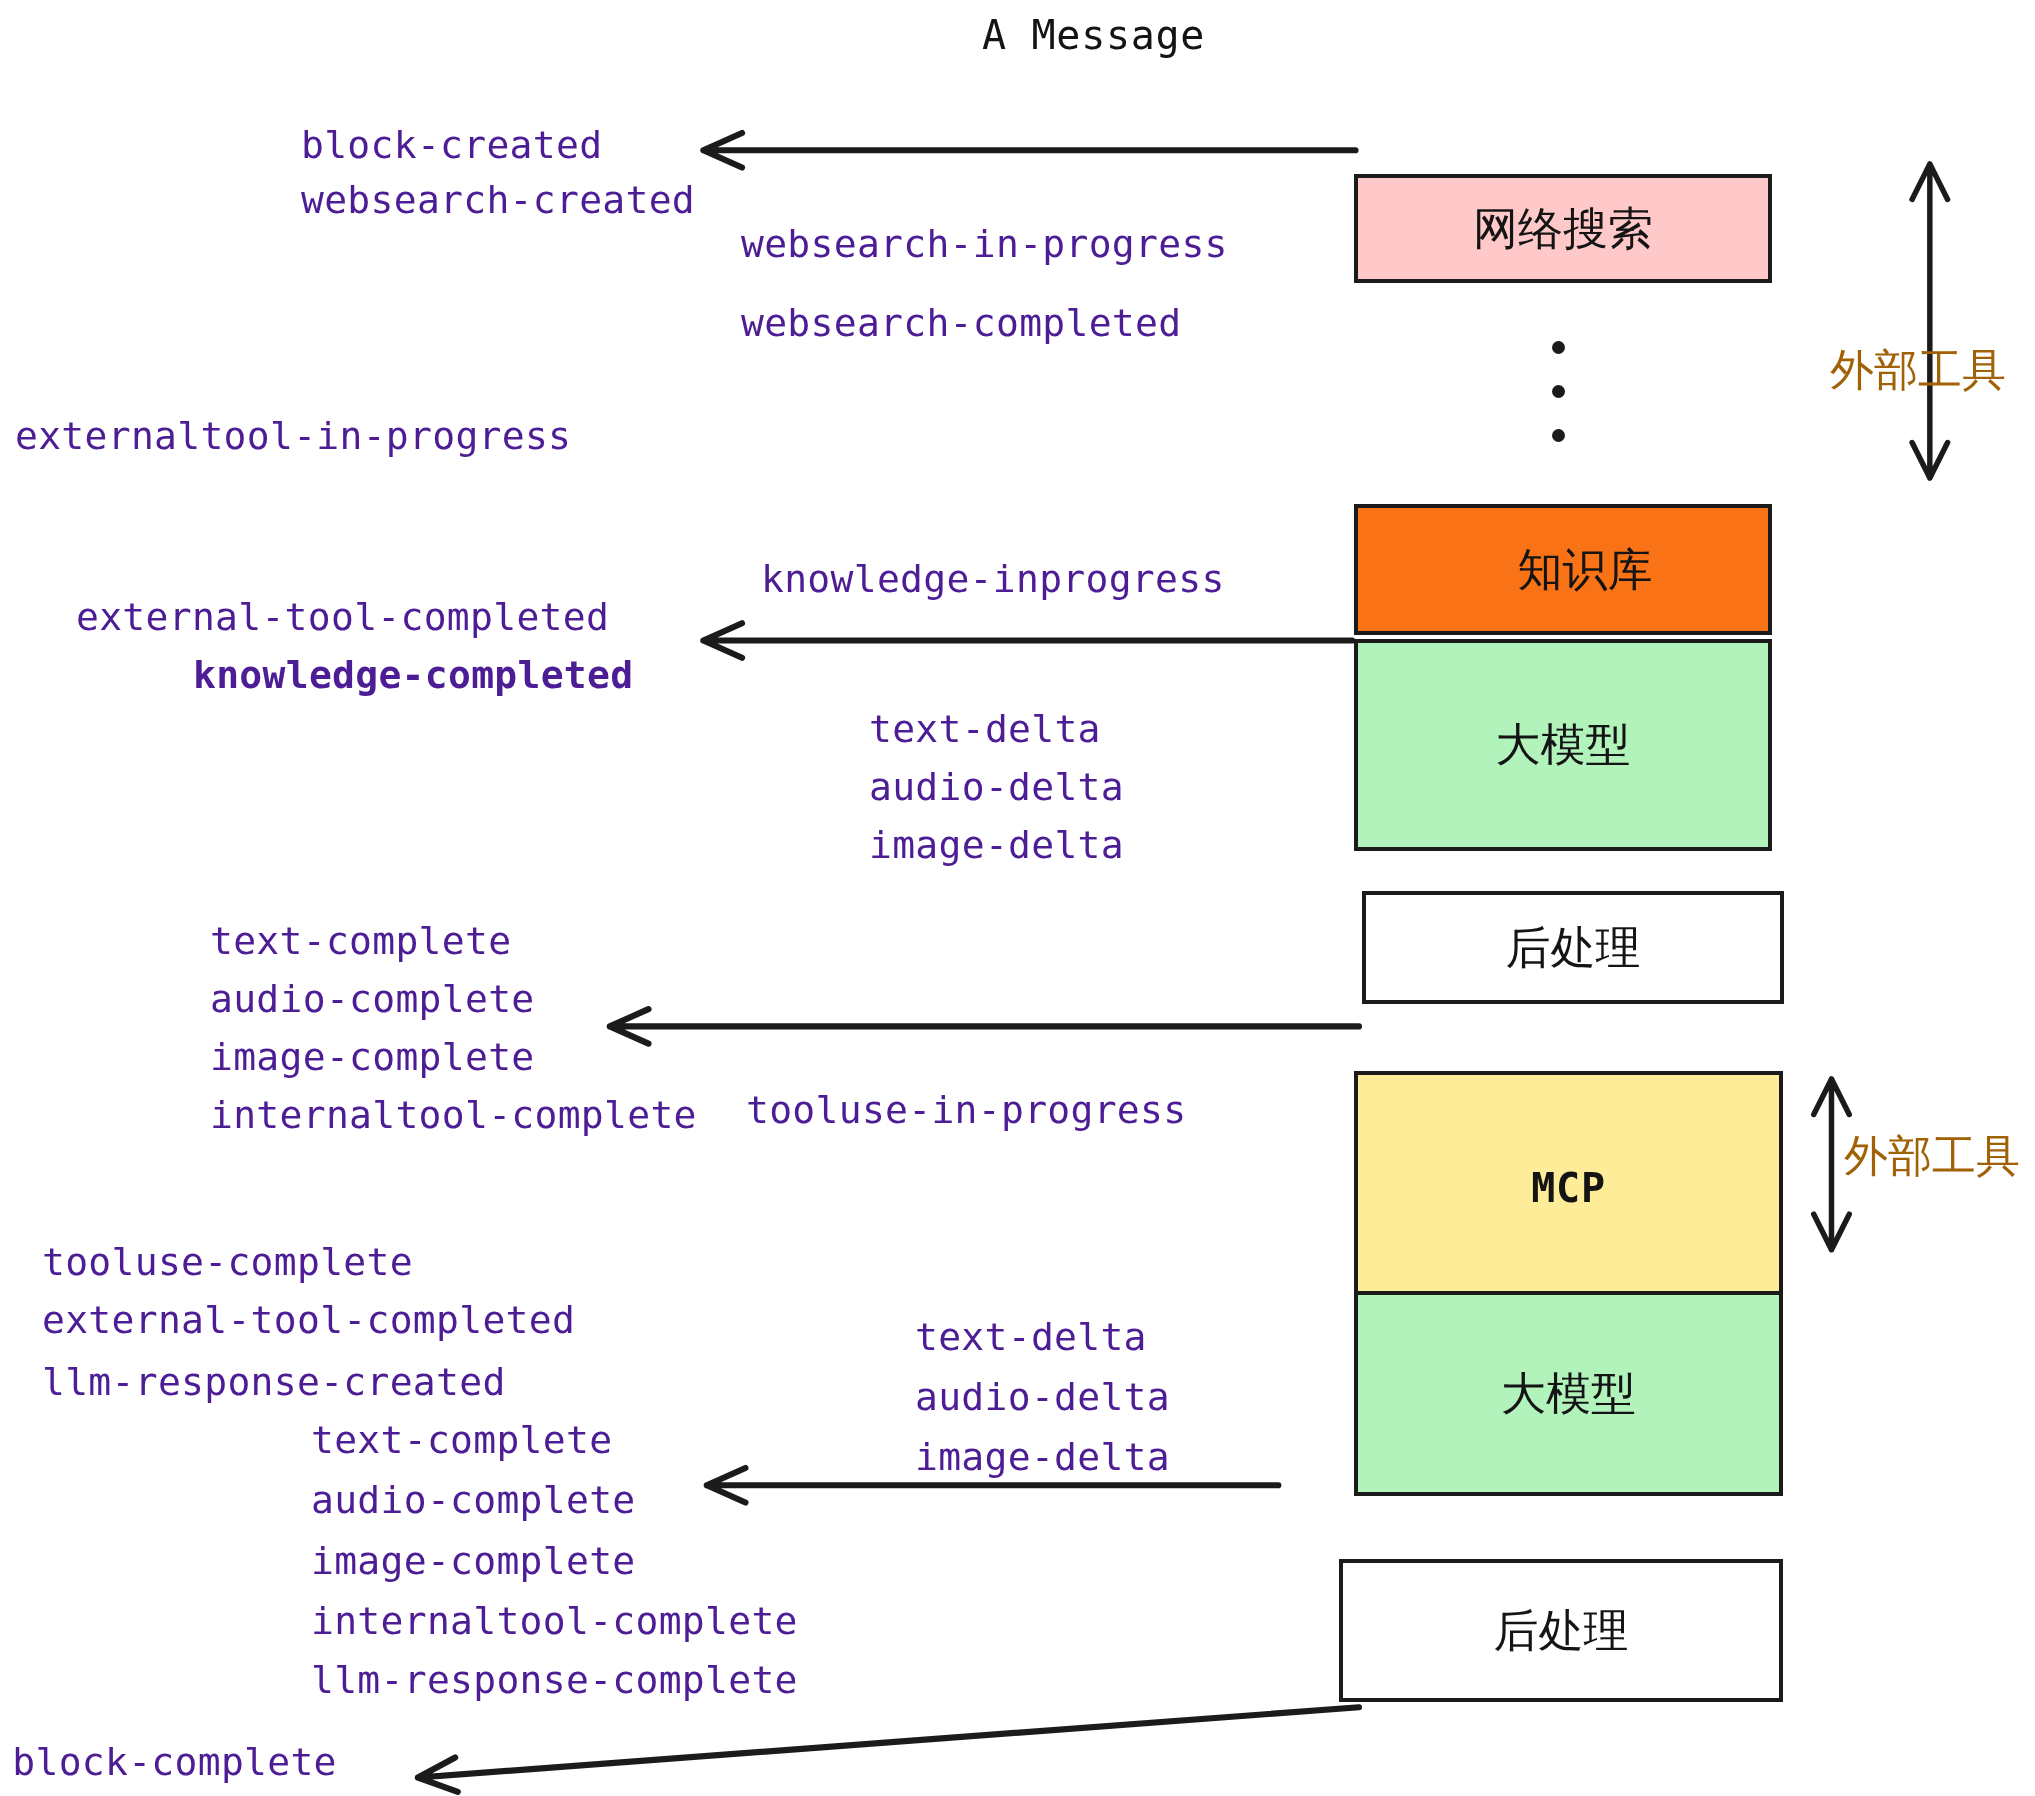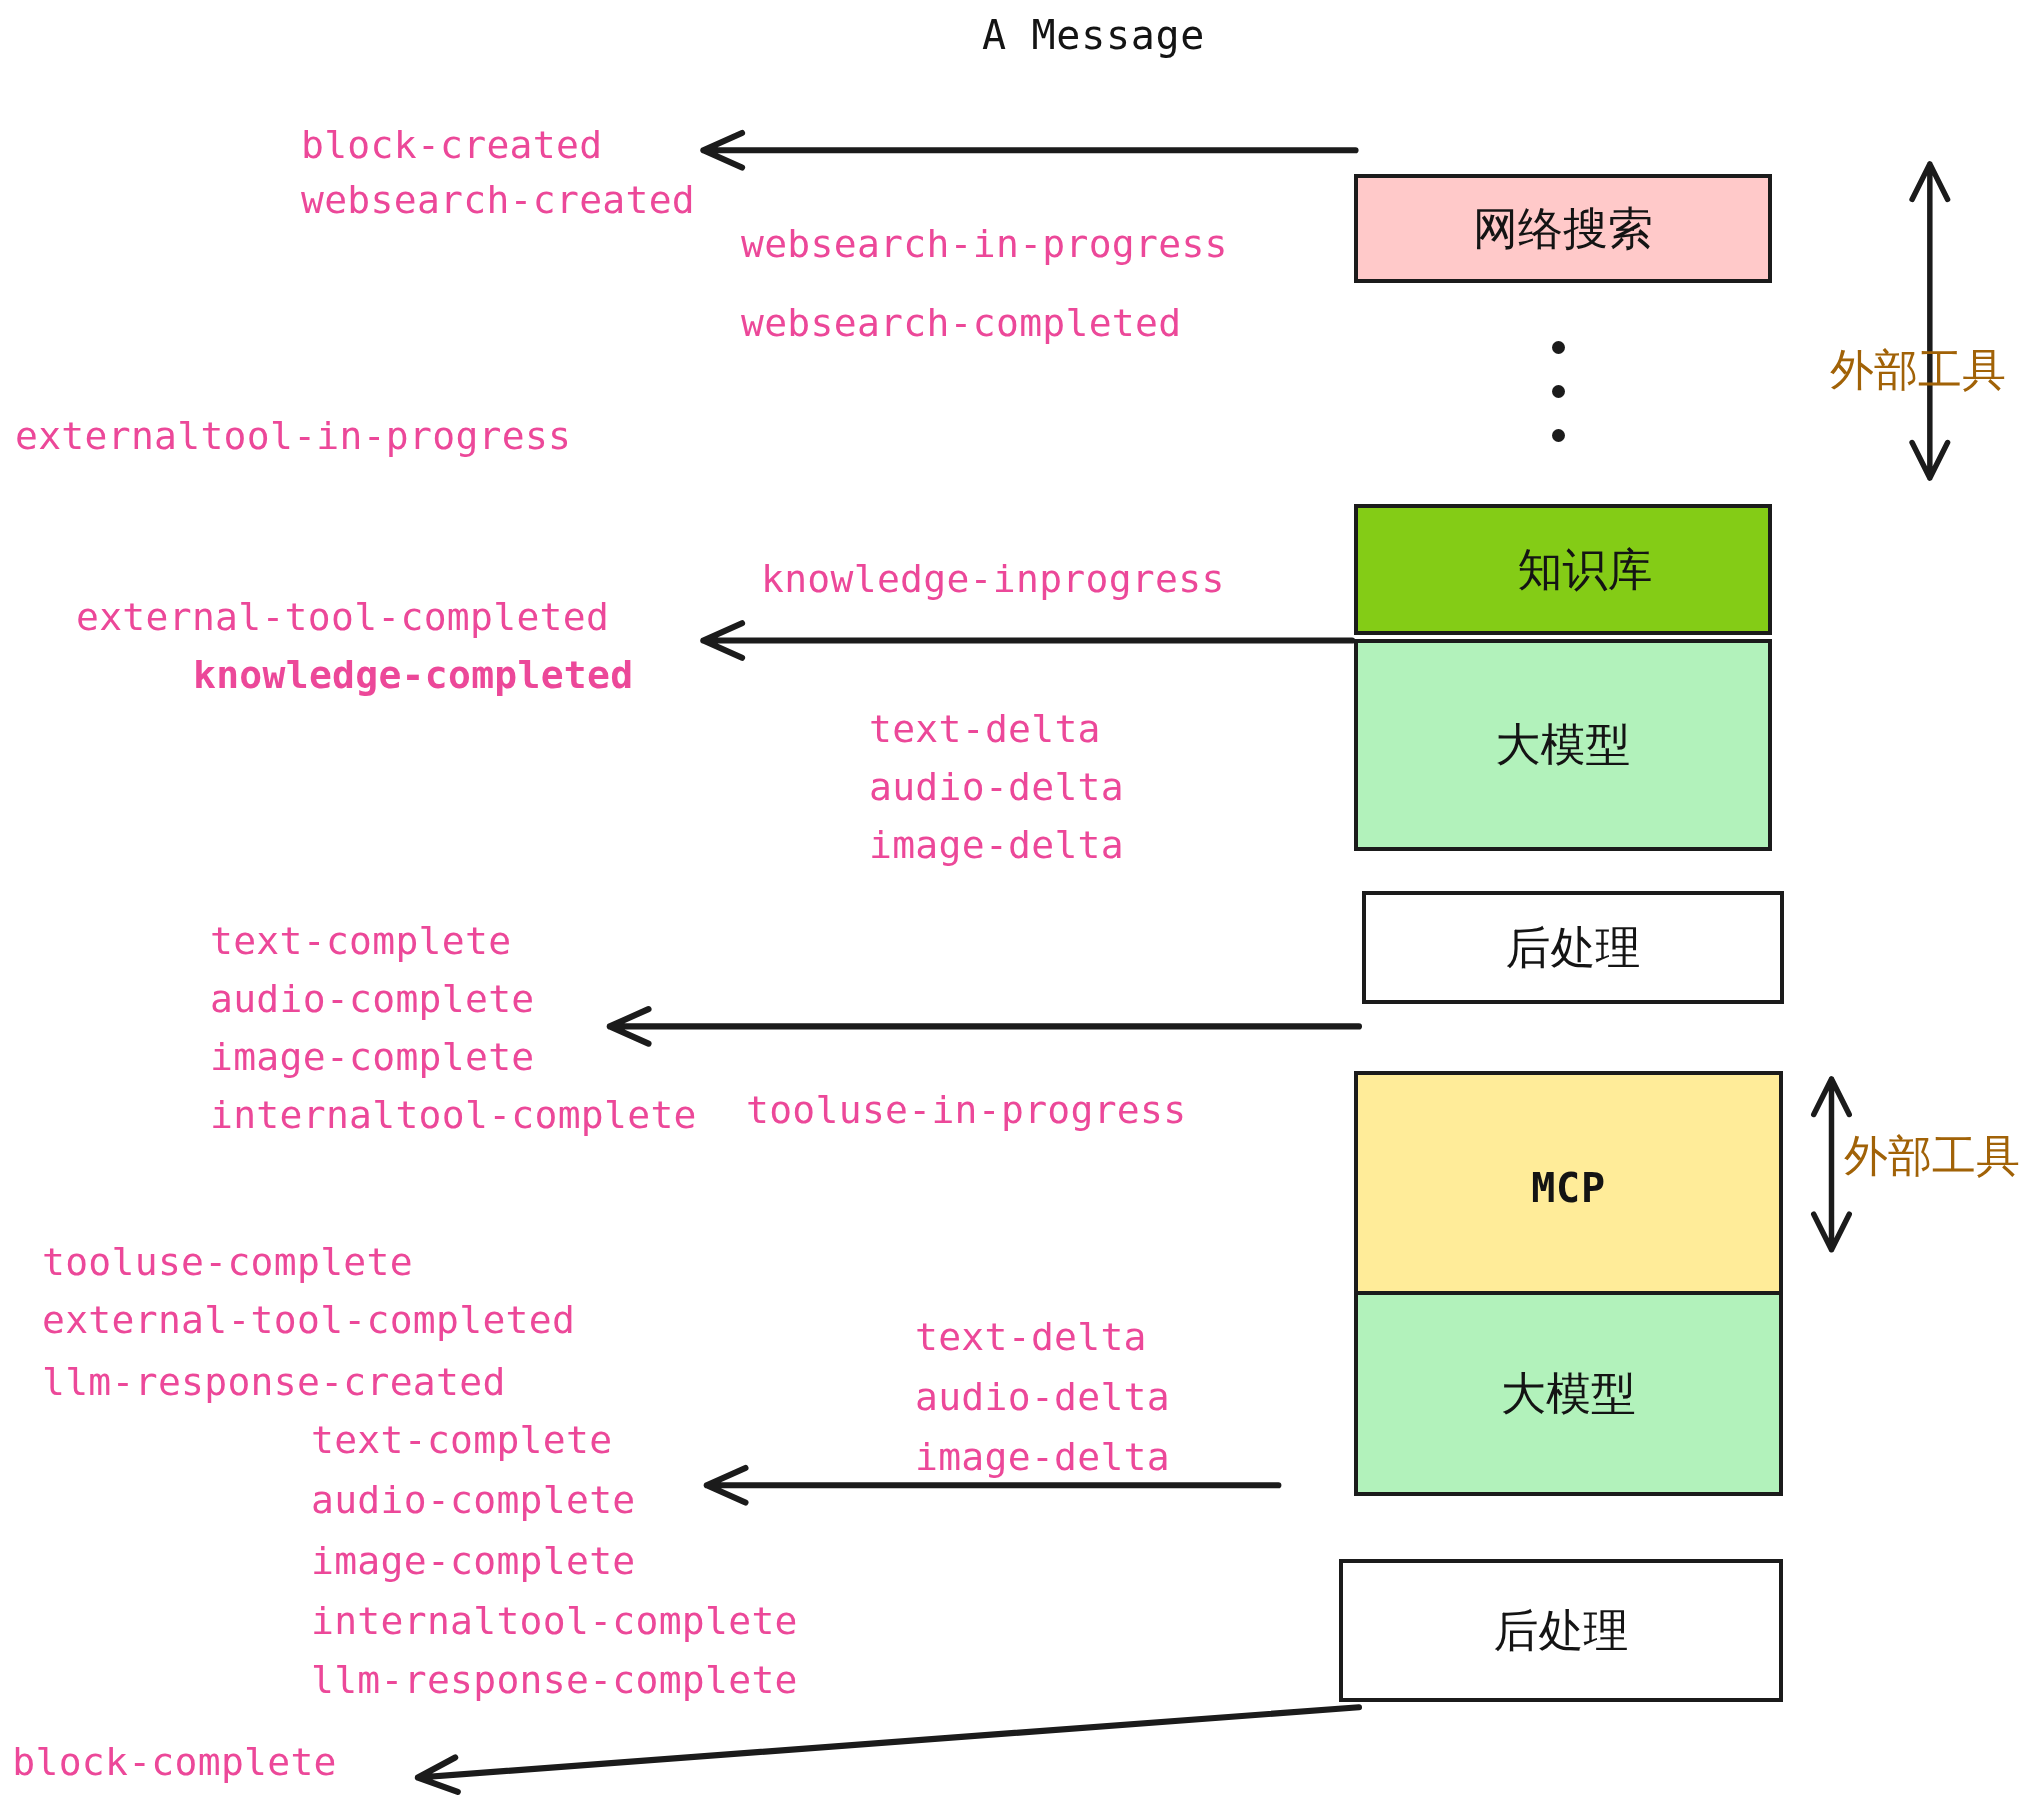--- a/index.html
+++ b/index.html
@@ -23,21 +23,21 @@
     position: absolute;
     left: 0; top: 0;
     width: 2035px;
     height: 1796px;
     pointer-events: none;
   }
   .evt {
     position: absolute;
     font-family: "DejaVu Sans Mono", monospace;
     font-size: 38px;
-    color: #ec4899;
+    color: #4c1d95;
     white-space: nowrap;
     letter-spacing: 0.3px;
     line-height: 1;
     text-align: right;
   }
   .title {
     position: absolute;
     font-family: "DejaVu Sans Mono", monospace;
     font-size: 40px;
     color: #141414;
@@ -135,21 +135,21 @@
       <div class="evt" style="left: 311px; top: 1542px;">image-complete</div>
       <div class="evt" style="left: 311px; top: 1602px;">internaltool-complete</div>
       <div class="evt" style="left: 311px; top: 1661px;">llm-response-complete</div>
       <div class="evt" style="left: 12.3px; top: 1743px;">block-complete</div>
     </div>
 
   <div id="nodes-layer">
       <div class="nodebox" style="left: 1354px; top: 174px; width: 418px; height: 109px; background: rgb(255, 201, 201);">
         <span class="lbl-cn">网络搜索</span>
       </div>
-      <div class="nodebox" style="left: 1354px; top: 504px; width: 418px; height: 131px; background: #84cc16; padding-left: 44px;">
+      <div class="nodebox" style="left: 1354px; top: 504px; width: 418px; height: 131px; background: #f97316; padding-left: 44px;">
         <span class="lbl-cn">知识库</span>
       </div>
       <div class="nodebox" style="left: 1354px; top: 639px; width: 418px; height: 212px; background: rgb(178, 242, 187);">
         <span class="lbl-cn">大模型</span>
       </div>
       <div class="nodebox" style="left: 1362px; top: 891px; width: 422px; height: 113px; background: rgb(255, 255, 255);">
         <span class="lbl-cn">后处理</span>
       </div>
       <div class="nodebox" style="left: 1354px; top: 1030px; width: 429px; height: 234px; background: rgb(255, 236, 153); margin-top: 41px;">
         <span class="lbl-en">MCP</span>

